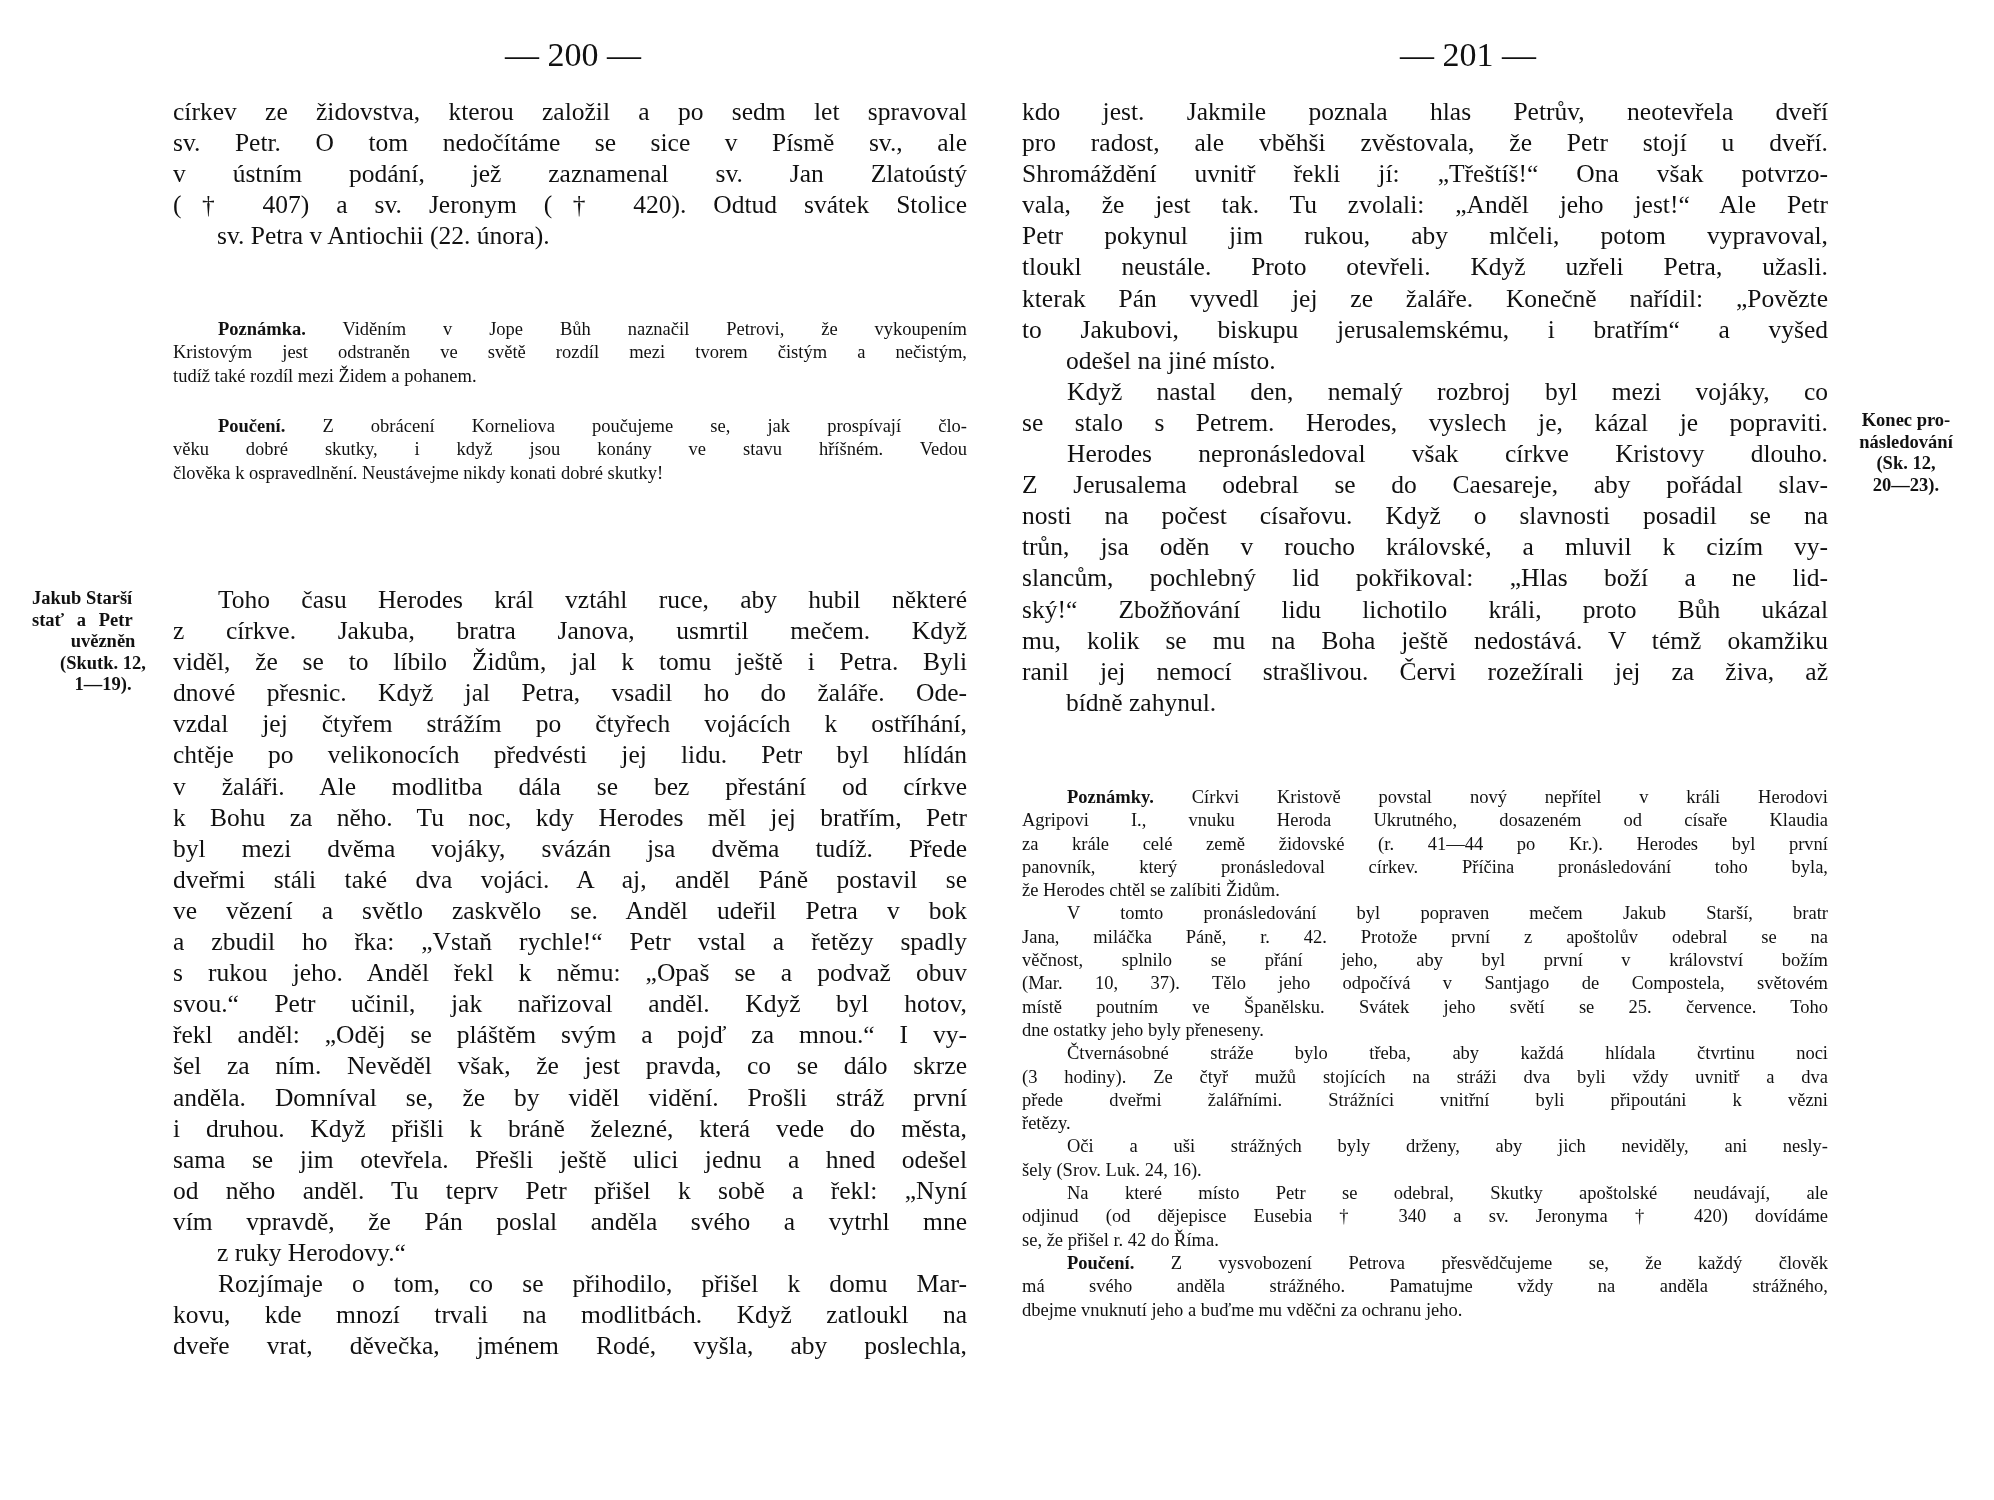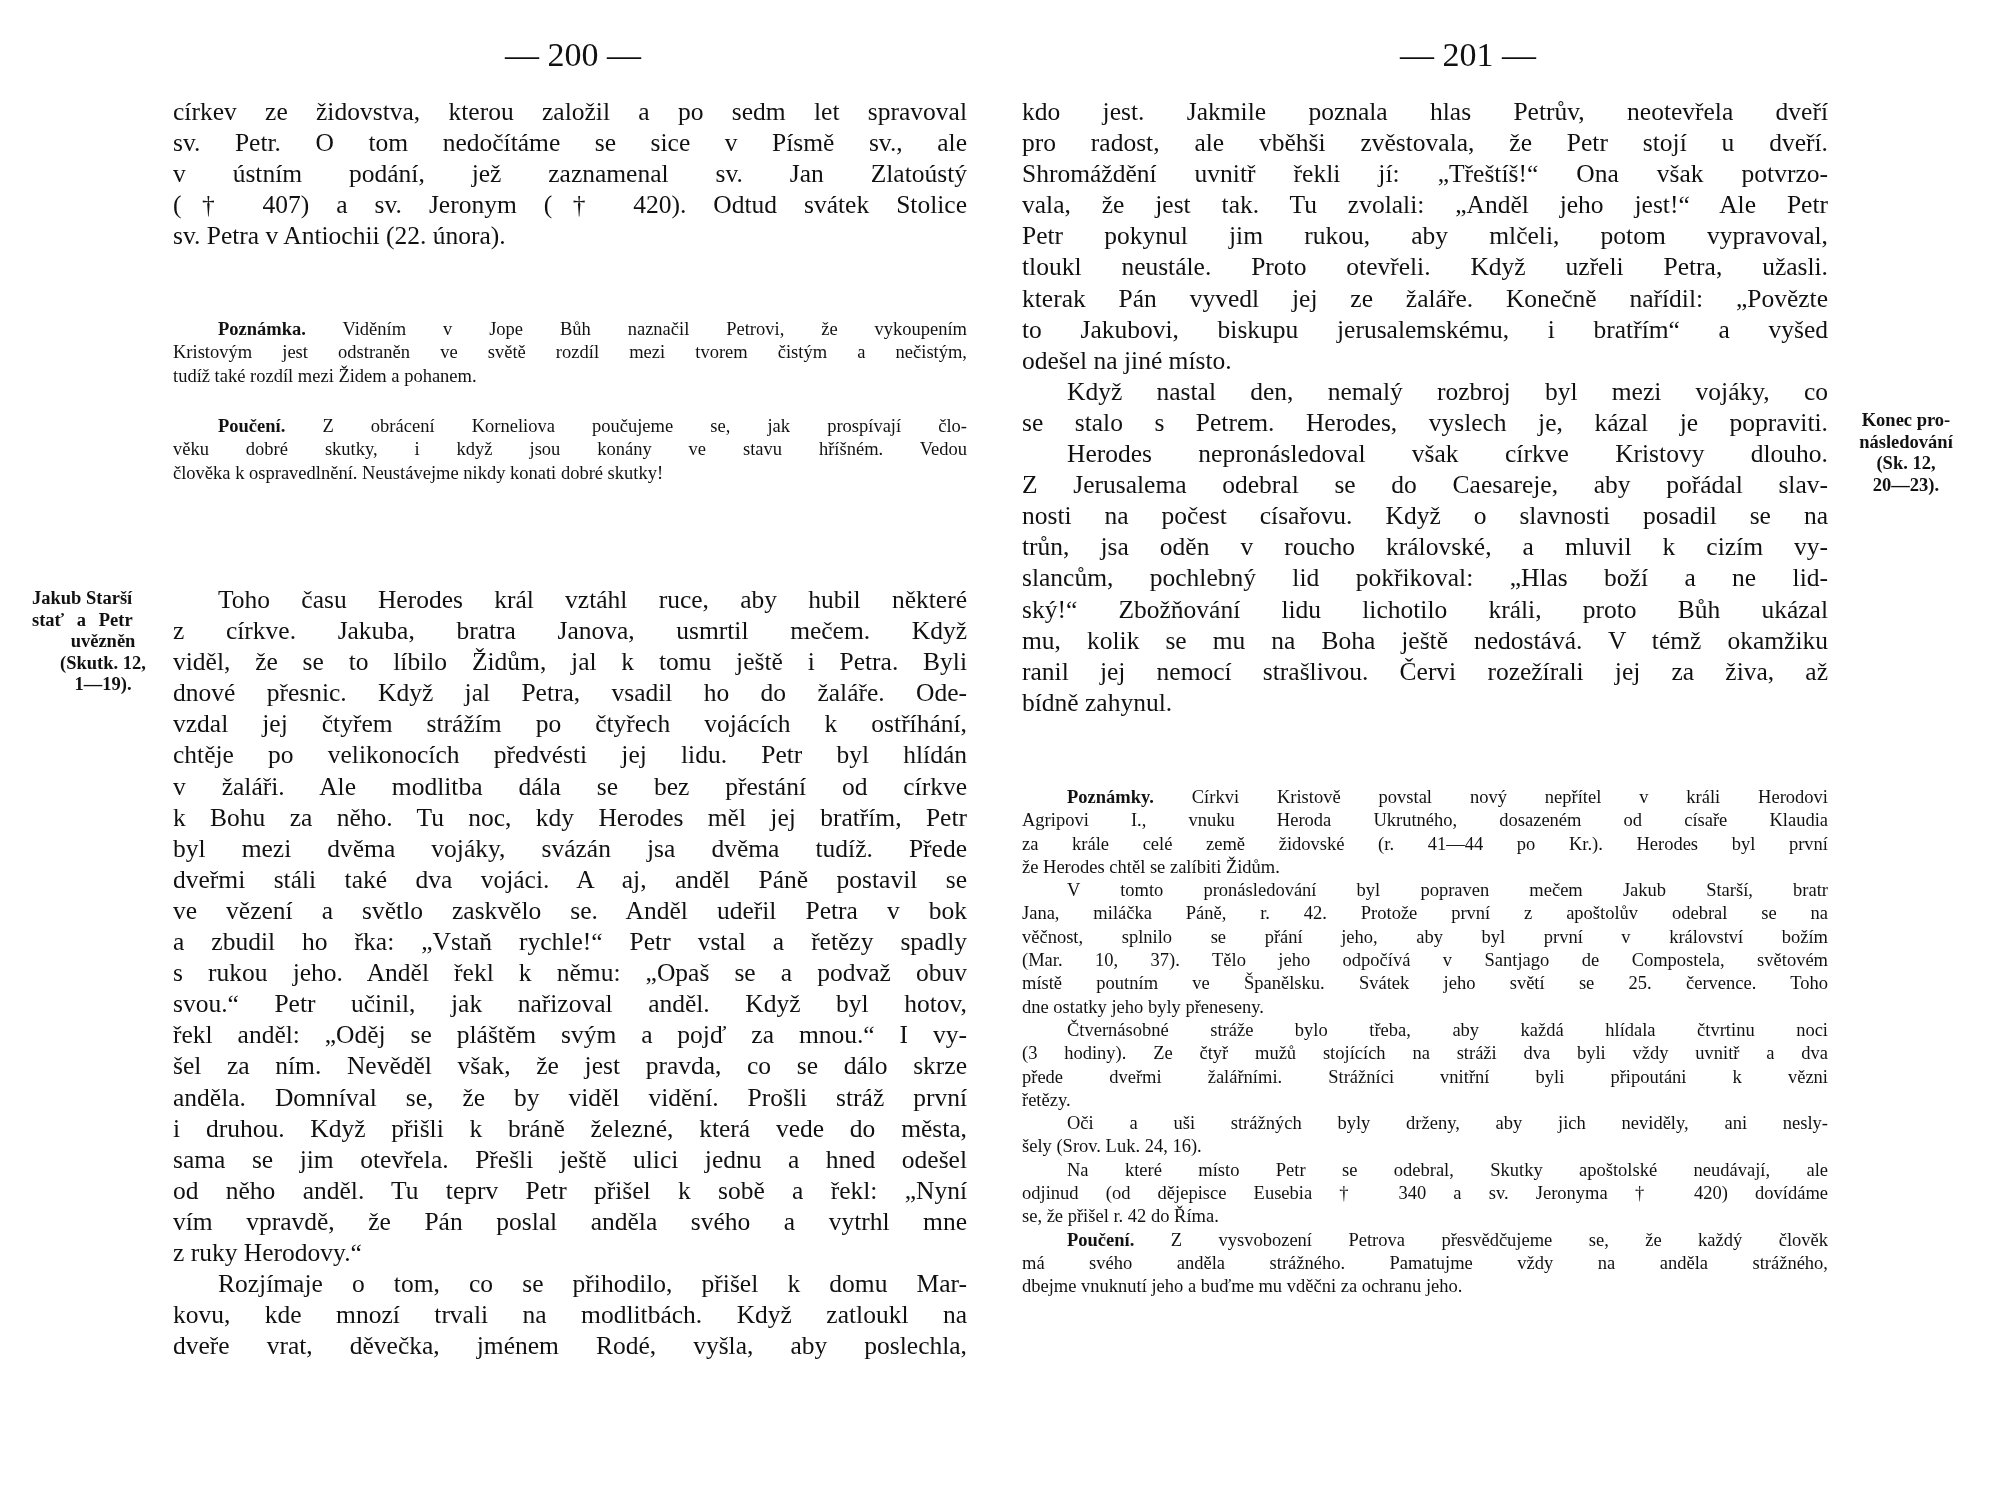--- a/index.html
+++ b/index.html
@@ -16,21 +16,21 @@
   }
   .left .folio { left:505px; }
   .right .folio { left:403px; }
   .col { position:absolute; }
   .left .col { left:173px; width:794px; }
   .right .col { left:25px; width:806px; }
   .line {
     font-family:"Liberation Serif", serif; font-size:25.5px; line-height:31.1px; height:31.1px;
     text-align:justify; text-align-last:justify; white-space:normal; overflow:hidden;
   }
-  .line.last { text-align-last:left; }
+  .line.last { text-align-last:left;margin-left:44px; }
   .line.indent { padding-left:45px; }
   .note-line {
     font-family:"Liberation Serif", serif; font-size:18.5px; line-height:23.3px; height:23.3px;
     text-align:justify; text-align-last:justify; overflow:hidden; font-weight:500;
   }
   .note-line.last { text-align-last:left; }
   .note-line.indent { padding-left:45px; }
   .note-line b { font-weight:bold; }
   .heading {
     font-family:"Liberation Serif", serif; font-size:30px; line-height:36px; font-weight:bold;
@@ -136,20 +136,21 @@
     <span class="mn-line">Konec pro-</span>
     <span class="mn-line">následování</span>
     <span class="mn-line">(Sk. 12,</span>
     <span class="mn-line">20—23).</span>
   </div>
 
   <div class="col" style="top:786px;">
     <div class="note-line indent"><b>Poznámky.</b><span> Církvi Kristově povstal nový nepřítel v králi Herodovi</span></div>
     <div class="note-line">Agripovi I., vnuku Heroda Ukrutného, dosazeném od císaře Klaudia</div>
     <div class="note-line">za krále celé země židovské (r. 41—44 po Kr.). Herodes byl první</div>
+    <div class="note-line">panovník, který pronásledoval církev. Příčina pronásledování toho byla,</div>
     <div class="note-line last">že Herodes chtěl se zalíbiti Židům.</div>
 
     <div class="note-line indent">V tomto pronásledování byl popraven mečem Jakub Starší, bratr</div>
     <div class="note-line">Jana, miláčka Páně, r. 42. Protože první z apoštolův odebral se na</div>
     <div class="note-line">věčnost, splnilo se přání jeho, aby byl první v království božím</div>
     <div class="note-line">(Mar. 10, 37). Tělo jeho odpočívá v Santjago de Compostela, světovém</div>
     <div class="note-line">místě poutním ve Španělsku. Svátek jeho světí se 25. července. Toho</div>
     <div class="note-line last">dne ostatky jeho byly přeneseny.</div>
 
     <div class="note-line indent">Čtvernásobné stráže bylo třeba, aby každá hlídala čtvrtinu noci</div>

